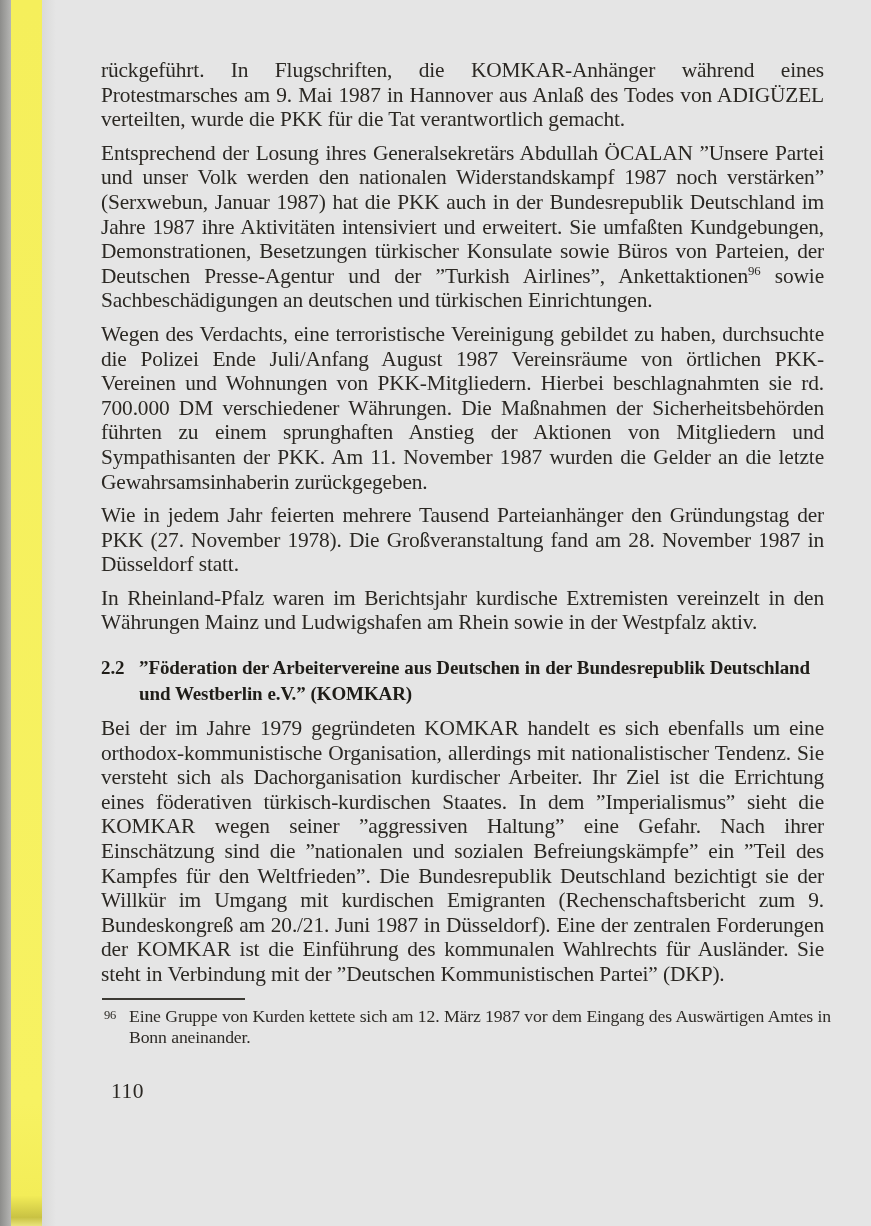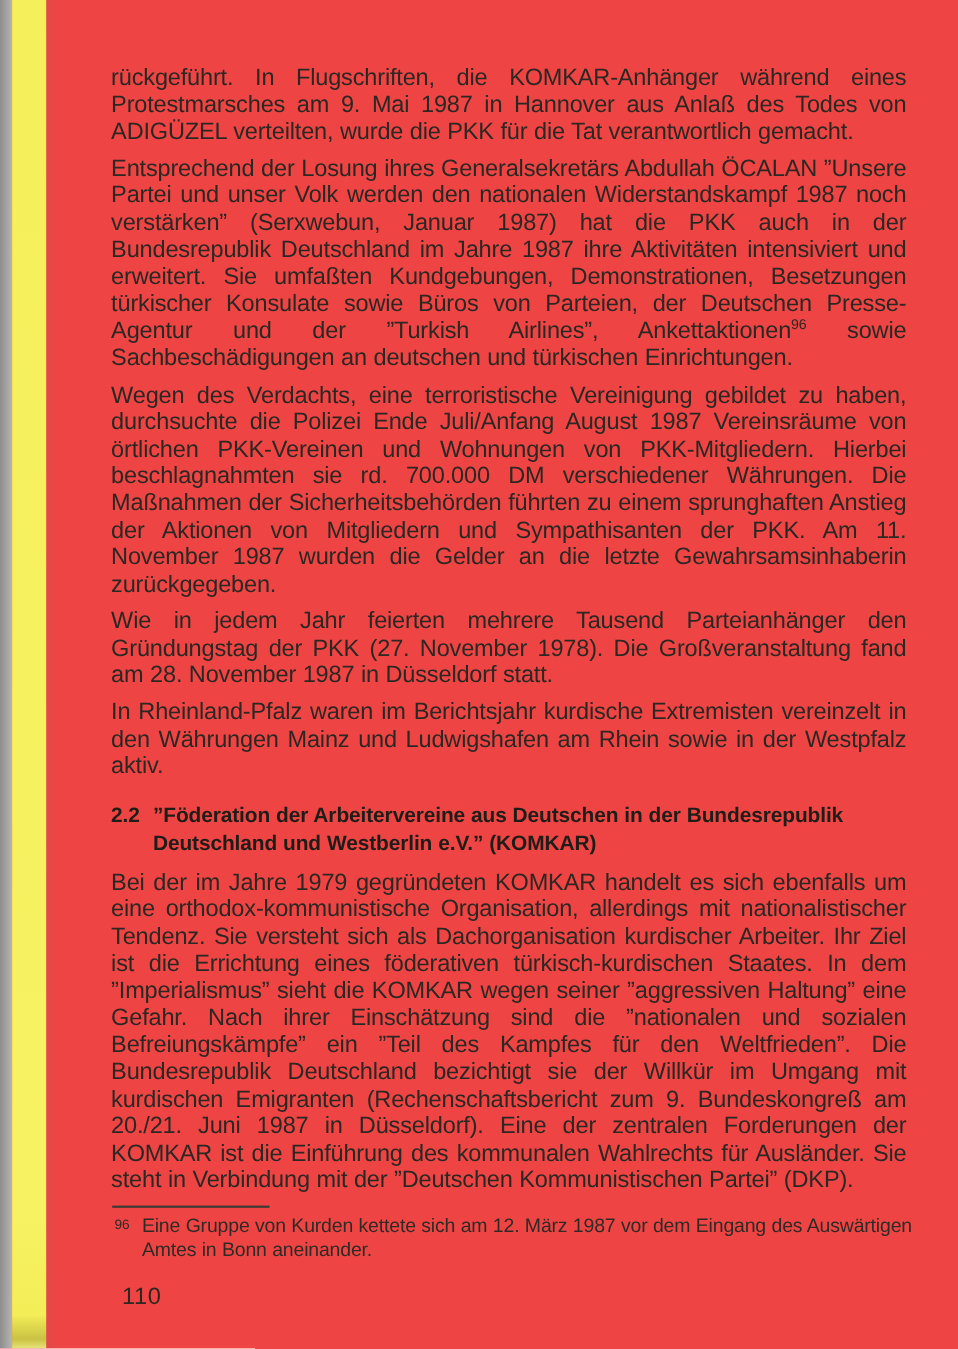--- a/index.html
+++ b/index.html
@@ -4,23 +4,23 @@
 <style>
   html, body {
     margin: 0;
     padding: 0;
     background: #ffffff;
   }
   .scan-page {
     position: relative;
     width: 871px;
     height: 1226px;
-    background: #ef4444;
+    background: #e5e5e5;
     overflow: hidden;
-    font-family: Liberation Sans, sans-serif;
+    font-family: Liberation Serif, serif;
     color: #2b2823;
   }
   
   .edge-gray {
     position: absolute;
     left: 0; top: 0;
     width: 11px; height: 100%;
     background: linear-gradient(to right, #8d8d8b, #a9a9a7 70%, #b5b5b3);
   }
   
@@ -92,21 +92,21 @@
     text-align: left;
     color: #2e2b26;
   }
   .footnote-marker {
     position: absolute;
     left: 3px;
     top: -1px;
     font-size: 12.5px;
   }
   .page-number {
-    margin-top: 19px;
+    margin-top: 30px;
     margin-left: 10px;
     font-size: 21.5px;
     letter-spacing: 0.5px;
     text-align: left;
   }
 </style>
 </head>
 <body>
 
 <div class="scan-page">

